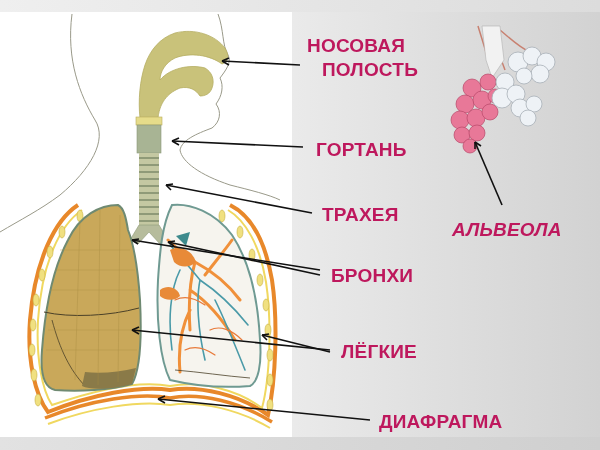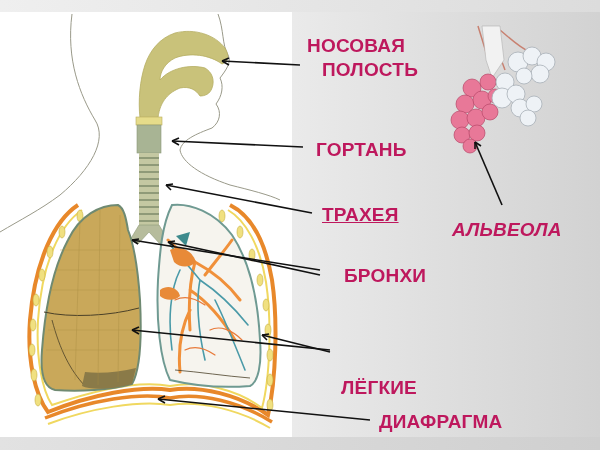--- a/index.html
+++ b/index.html
@@ -154,17 +154,17 @@
     <path d="M370 420 L158 399"></path>
       <path d="M158 399 l7 -3 M158 399 l7 4"></path>
     <path d="M502 205 L475 142"></path>
       <path d="M475 142 l0 7 M475 142 l6 4"></path>
   </g>
 </svg>
 
 <div class="label" style="left:307px; top:34px;">НОСОВАЯ</div>
 <div class="label" style="left:322px; top:58px;">ПОЛОСТЬ</div>
 <div class="label" style="left:316px; top:138px;">ГОРТАНЬ</div>
-<div class="label" style="left:322px; top:203px;text-decoration:underline;">ТРАХЕЯ</div>
-<div class="label" style="left:344px; top:264px;">БРОНХИ</div>
-<div class="label" style="left:341px; top:340px;margin-top:36px;">ЛЁГКИЕ</div>
+<div class="label" style="left:322px; top:203px;">ТРАХЕЯ</div>
+<div class="label" style="left:331px; top:264px;">БРОНХИ</div>
+<div class="label" style="left:341px; top:340px;">ЛЁГКИЕ</div>
 <div class="label" style="left:379px; top:410px;text-align:center;">ДИАФРАГМА</div>
 <div class="label" style="left:452px; top:218px;font-style:italic;">АЛЬВЕОЛА</div>
 
 </body></html>

